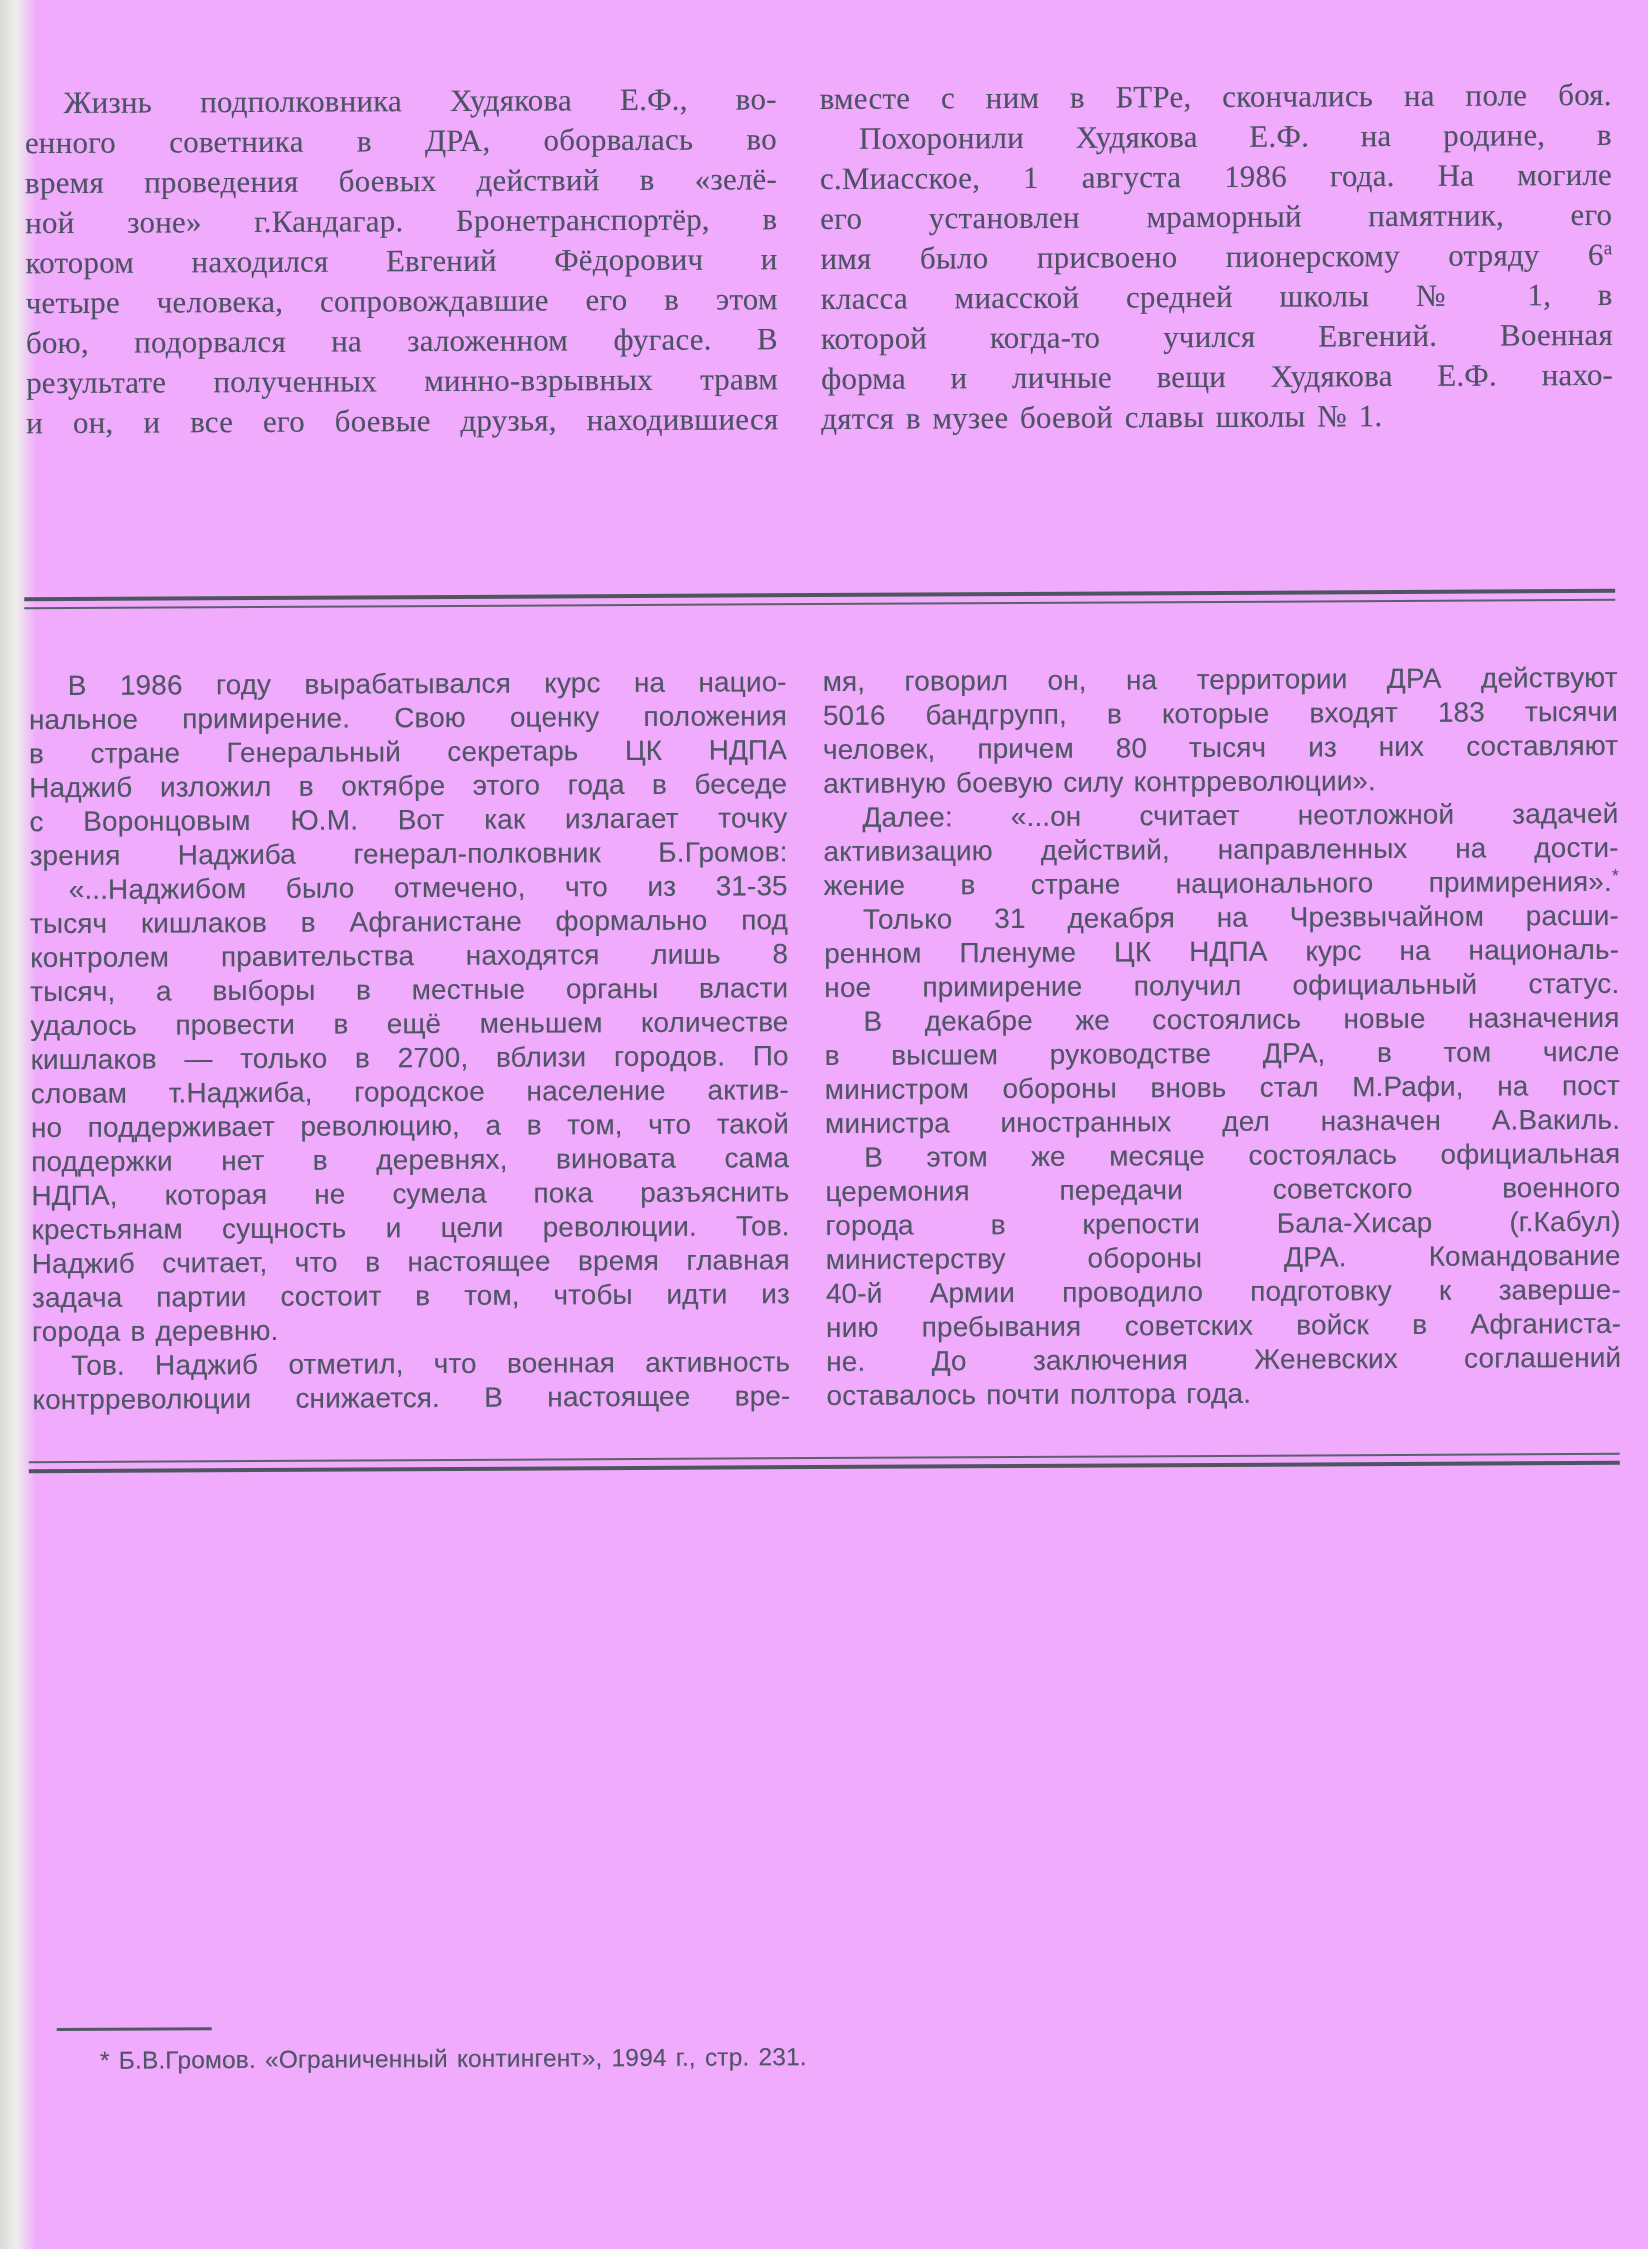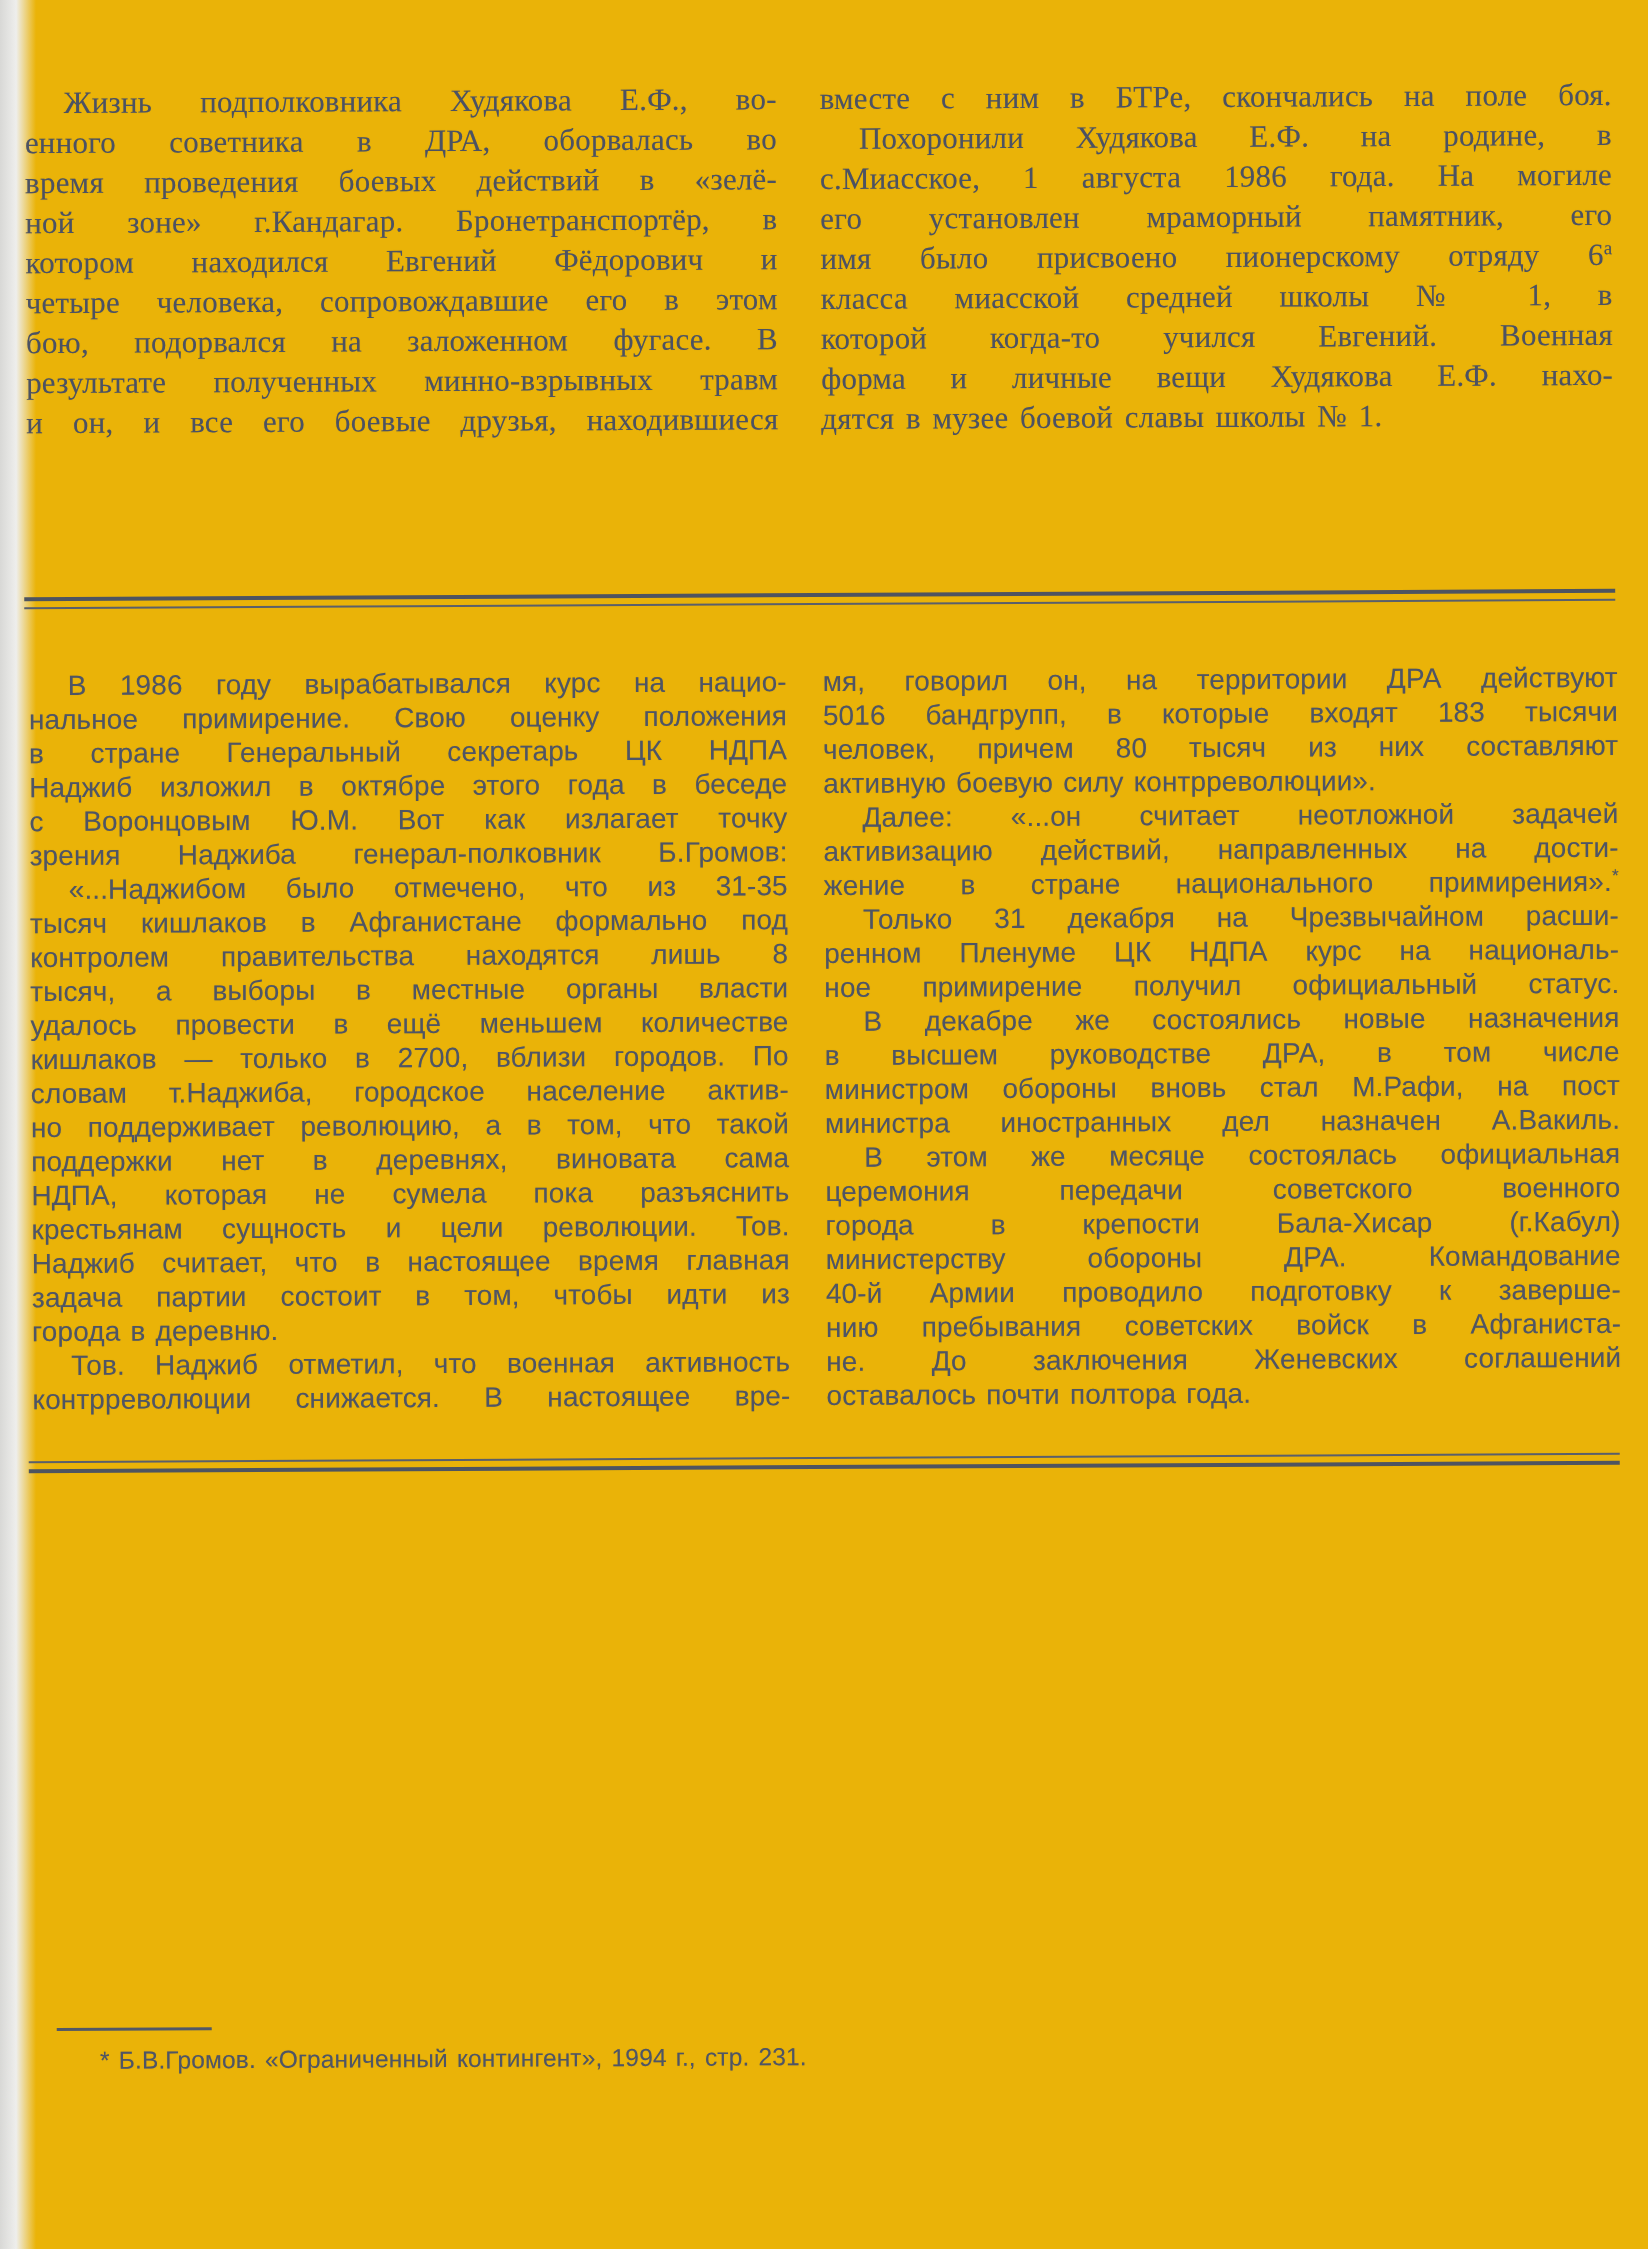--- a/index.html
+++ b/index.html
@@ -1,16 +1,16 @@
 <!DOCTYPE html>
 <html lang="ru" style="font-size:12px"><head>
 <meta charset="utf-8">
 <style>
   html,body{margin:0;padding:0;background:#fcfcfa;}
-  .page{position:relative;width:1648px;height:2250px;background:#eab308;overflow:hidden;}
+  .page{position:relative;width:1648px;height:2250px;background:#f0abfc;overflow:hidden;}
   .scan-edge{position:absolute;left:0;top:0;bottom:0;width:36px;
     background:linear-gradient(90deg,#d8d8d6 0%,#eeeeec 45%,rgba(252,252,250,0) 100%);}
   .content{position:absolute;inset:0;transform:rotate(-0.3deg);transform-origin:50% 50%;}
   .col{position:absolute;}
   .serif{font-family:"Liberation Serif","DejaVu Serif",serif;font-size:31px;line-height:40px;
     color:#4c5263;letter-spacing:0.2px;word-spacing:3.7px;text-shadow:0 0 0.7px rgba(76,82,99,0.35);}
   .sans{font-family:"Liberation Sans","DejaVu Sans",sans-serif;font-size:28px;line-height:34px;
     color:#4f5565;letter-spacing:0.1px;word-spacing:2.2px;text-shadow:0 0 0.7px rgba(79,85,101,0.35);}
   .tline{text-align:justify;text-align-last:justify;}
   .tline.end{text-align-last:left;}

